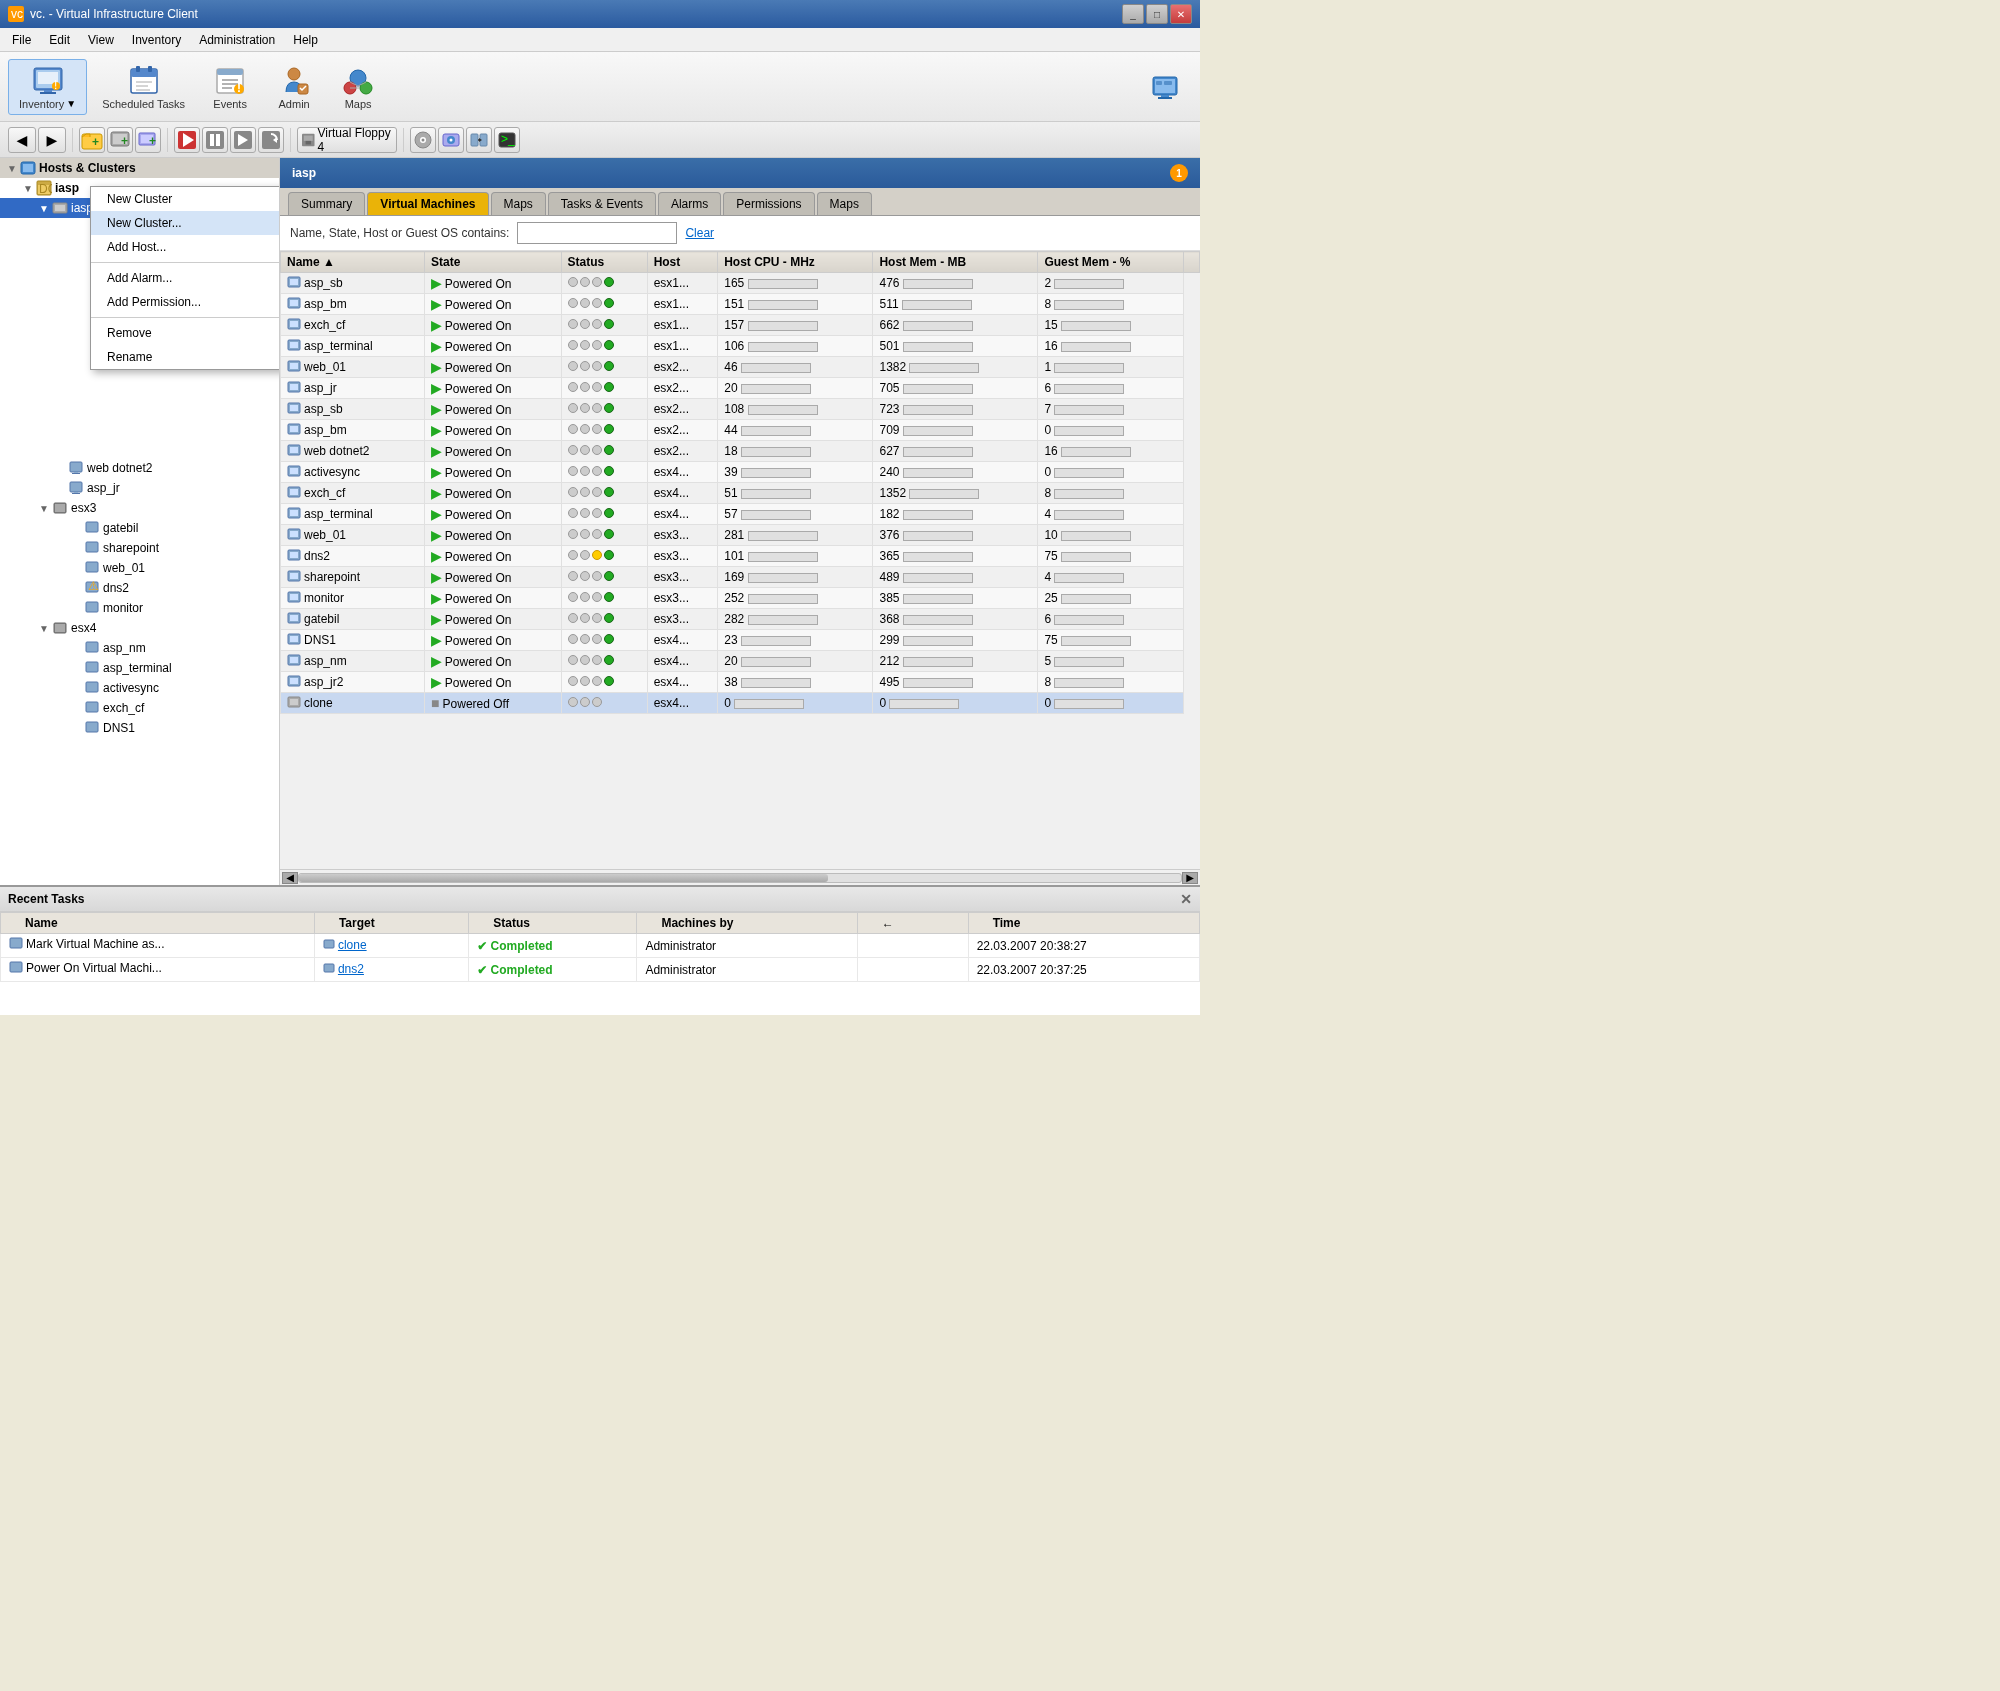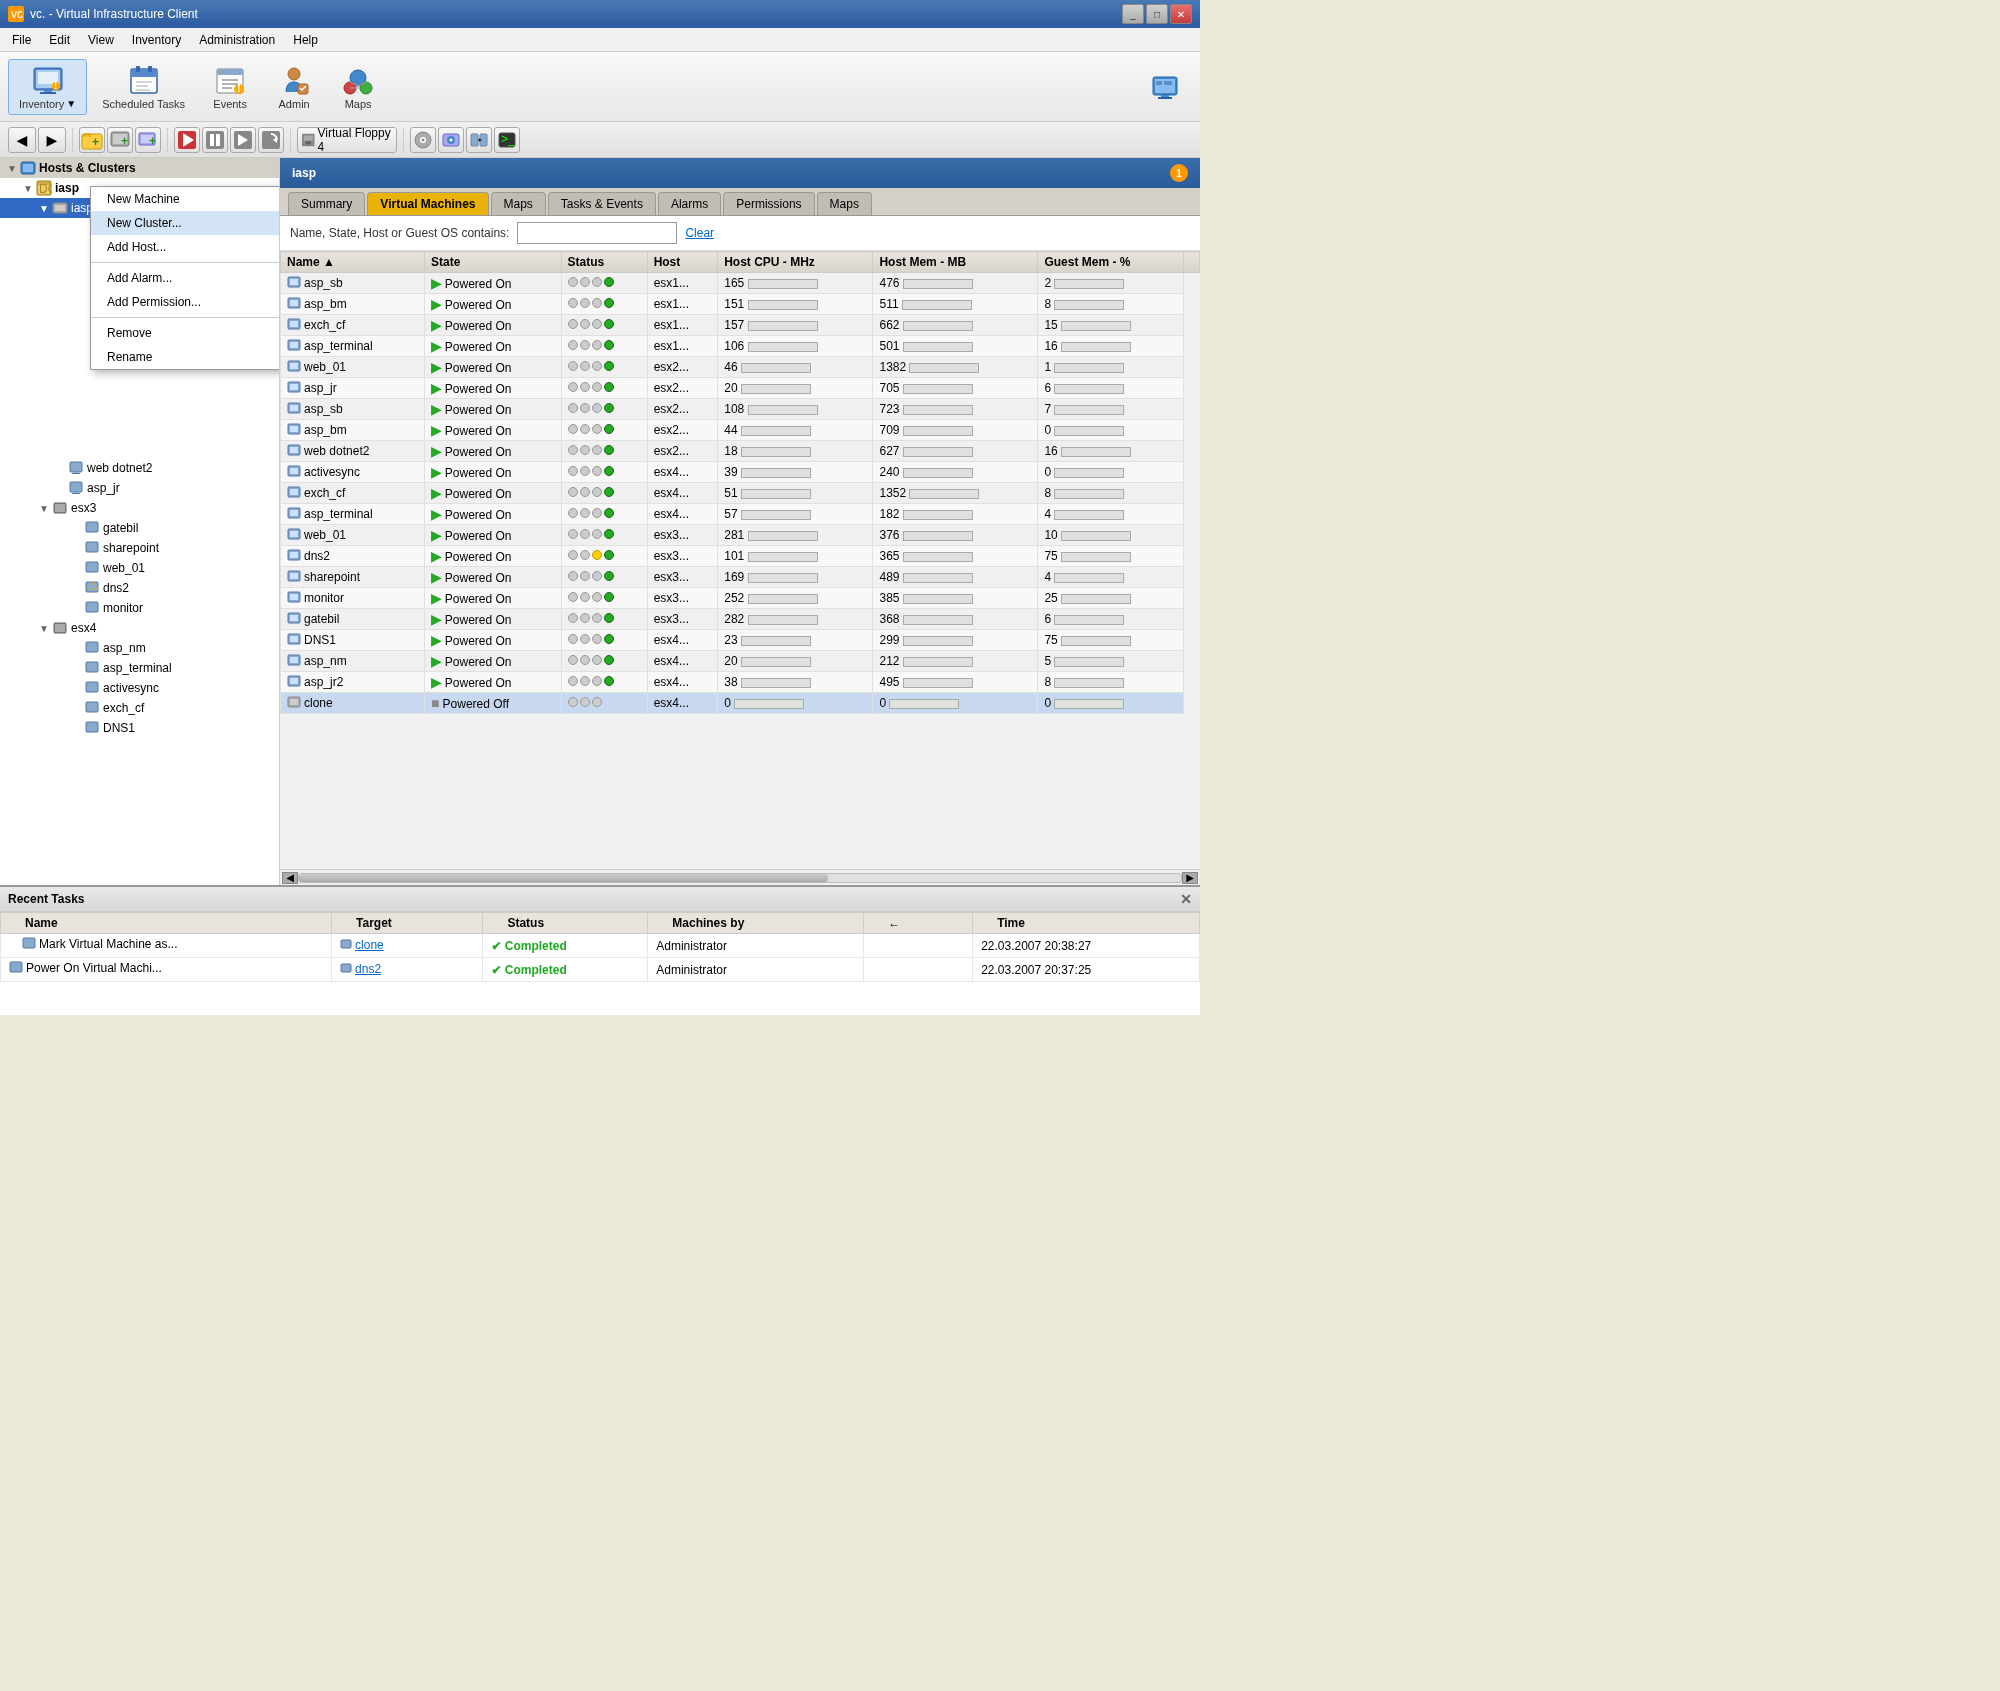--- a/index.html
+++ b/index.html
@@ -352,21 +352,21 @@
         <svg width="16" height="16" viewBox="0 0 16 16">
             <rect x="1" y="3" width="14" height="10" rx="1" fill="#aaaaaa" stroke="#888" stroke-width="1"></rect>
             <rect x="3" y="5" width="10" height="6" fill="#cccccc"></rect>
           </svg>
       </span>
       <span>iasp</span>
     </div>
 
     <div class="context-menu">
       <div class="ctx-item">
-        <span>New Machine</span>
+        <span>New Cluster</span>
 
       </div>
       <div class="ctx-item selected" style="background:#d4e4f7;">
         <span>New Cluster...</span>
 
       </div>
       <div class="ctx-item">
         <span>Add Host...</span>
 
       </div>
@@ -949,21 +949,21 @@
         <th>Target</th>
         <th>Status</th>
         <th>Machines by</th>
         <th>←</th>
         <th>Time</th>
       </tr>
     </thead>
     <tbody>
       <tr>
         <td>
-          <span style="display:inline-flex;align-items:center;gap:3px;margin-left:13px;">
+          <span style="display:inline-flex;align-items:center;gap:3px;">
             <svg width="14" height="14" viewBox="0 0 14 14">
                 <rect x="1" y="1" width="12" height="10" rx="1" fill="#88aacc" stroke="#5577aa" stroke-width="1"></rect>
               </svg>
             Mark Virtual Machine as...
           </span>
         </td>
         <td>
           <span style="display:inline-flex;align-items:center;gap:3px;">
             <svg width="12" height="12" viewBox="0 0 12 12">
                 <rect x="1" y="1" width="10" height="8" rx="1" fill="#88aacc" stroke="#5577aa" stroke-width="1"></rect>

